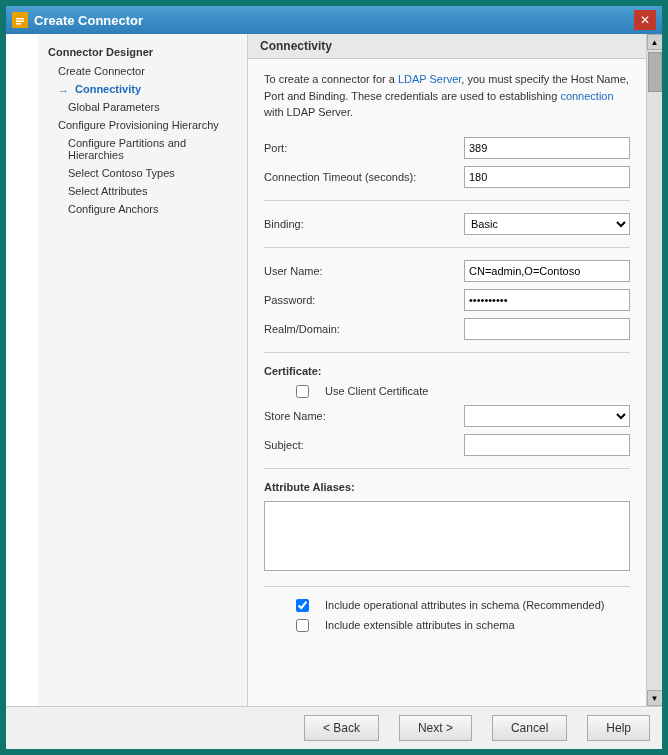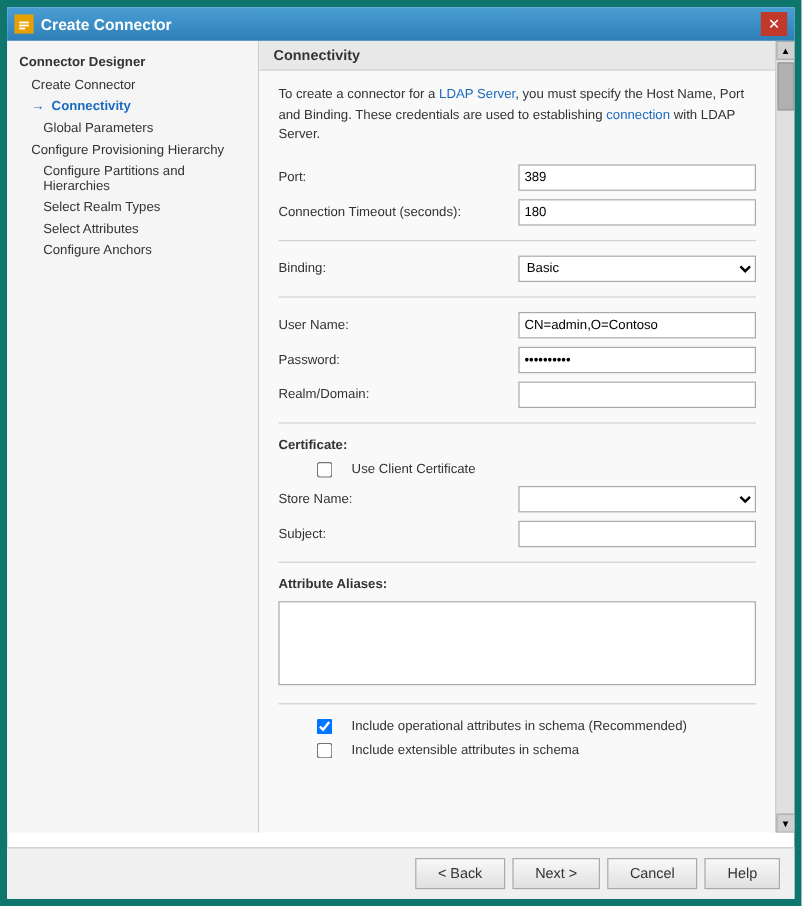--- a/index.html
+++ b/index.html
@@ -65,20 +65,21 @@
       display: flex;
       flex: 1;
       overflow: hidden;
     }
     .sidebar {
       width: 210px;
       background: #f5f5f5;
       border-right: 1px solid #ccc;
       padding: 8px 0;
       flex-shrink: 0;
+      margin-left: 32px;
     }
     .sidebar-section-header {
       padding: 4px 10px;
       font-weight: 700;
       font-size: 11px;
       color: #333;
     }
     .sidebar-item {
       padding: 3px 10px 3px 20px;
       font-size: 11px;
@@ -220,24 +221,23 @@
     .main-area {
       display: flex;
       flex: 1;
       overflow: hidden;
     }
     .footer {
       border-top: 1px solid #ccc;
       padding: 8px 12px;
       display: flex;
       justify-content: flex-end;
-      gap: 6px;
+      gap: 20px;
       background: #f0f0f0;
       flex-shrink: 0;
-      margin-top: 12px;
     }
     .footer-btn {
       height: 26px;
       padding: 0 18px;
       font-size: 12px;
       font-family: inherit;
       border: 1px solid #aaa;
       background: linear-gradient(to bottom, #f8f8f8, #e0e0e0);
       cursor: pointer;
       color: #333;
@@ -277,21 +277,21 @@
       <div class="sidebar-item" style="padding-left:30px;">
         <span>Global Parameters</span>
       </div>
       <div class="sidebar-item" style="">
         <span>Configure Provisioning Hierarchy</span>
       </div>
       <div class="sidebar-item" style="padding-left:30px;">
         <span>Configure Partitions and Hierarchies</span>
       </div>
       <div class="sidebar-item" style="padding-left:30px;">
-        <span>Select Realm Types</span>
+        <span>Select Contoso Types</span>
       </div>
       <div class="sidebar-item" style="padding-left:30px;">
         <span>Select Attributes</span>
       </div>
       <div class="sidebar-item" style="padding-left:30px;">
         <span>Configure Anchors</span>
       </div>
     </div>
 
     <div class="main-area">

